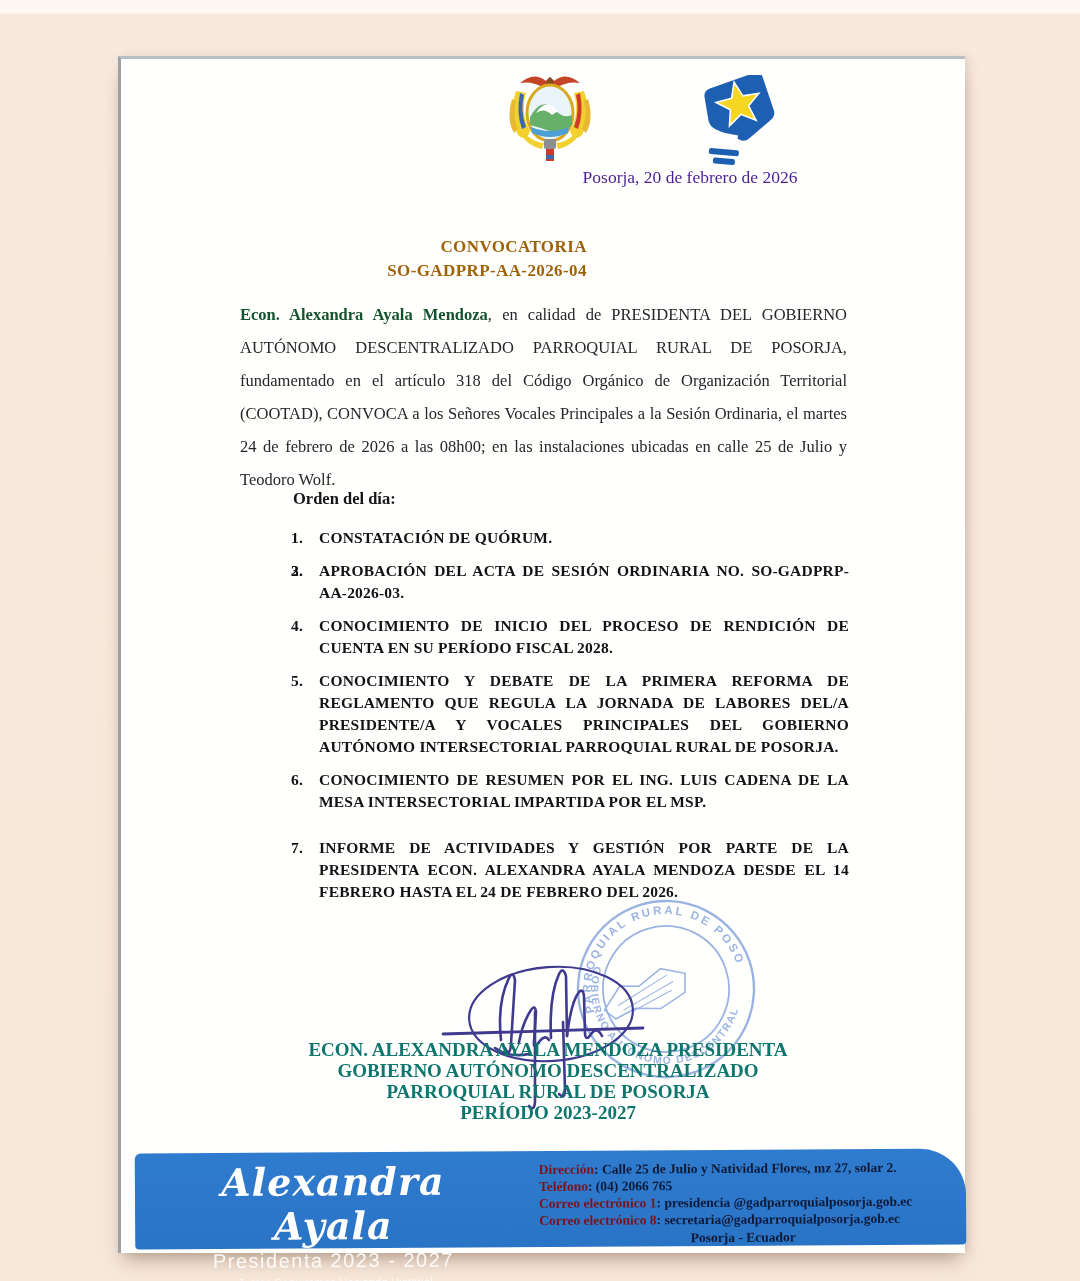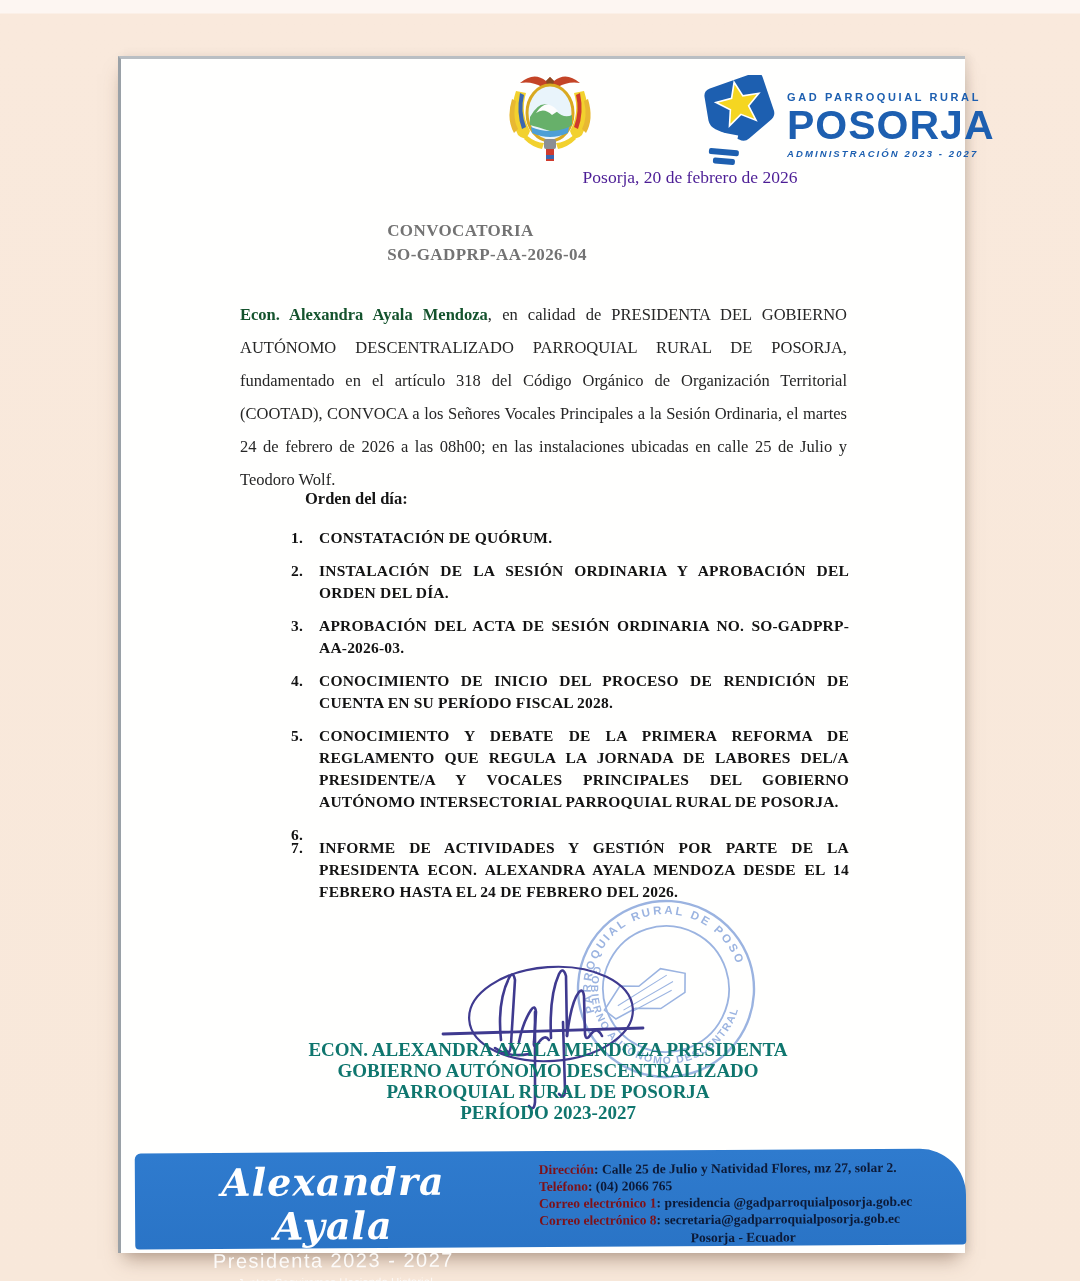--- a/index.html
+++ b/index.html
@@ -18,30 +18,30 @@
   
   .coat{position:absolute;left:385px;top:10px;width:88px;height:100px;}
   .logo{position:absolute;left:578px;top:14px;width:250px;height:95px;}
   .logo-shield{position:absolute;left:0;top:2px;width:82px;height:92px;}
   .logo-text{position:absolute;left:88px;top:18px;width:165px;color:#1d5fb0;font-family:"Liberation Sans",sans-serif;}
   .logo-small{font-size:11px;font-weight:bold;letter-spacing:2.6px;white-space:nowrap;}
   .logo-big{font-size:41px;font-weight:800;letter-spacing:1px;line-height:42px;margin-top:1px;}
   .logo-admin{font-size:9.5px;font-weight:bold;font-style:italic;letter-spacing:2.1px;margin-top:2px;white-space:nowrap;}
   
   .date{position:absolute;left:569px;top:108px;transform:translateX(-50%);font-size:17.5px;color:#4c1d95;white-space:nowrap;}
-  .titles{position:absolute;left:366px;top:160px;transform:translateX(-50%);text-align:left;color:#737373;}
+  .titles{position:absolute;left:366px;top:176px;transform:translateX(-50%);text-align:right;color:#a16207;}
   .titles .t1,.titles .t2{font-size:17px;font-weight:bold;line-height:24px;letter-spacing:.4px;white-space:nowrap;}
   
   .intro{
     position:absolute;left:119px;top:222px;width:607px;
     font-size:16.5px;line-height:33px;text-align:justify;color:#262626;
   }
   .intro b{color:#14532d;}
   
-  .orden-h{position:absolute;left:184px;top:430px;font-size:16.5px;font-weight:bold;color:#151515;}
+  .orden-h{position:absolute;left:172px;top:430px;font-size:16.5px;font-weight:bold;color:#151515;}
   ol.orden{
     position:absolute;left:170px;top:468px;width:558px;margin:0;padding:0;list-style:none;
     color:#131313;font-weight:bold;font-size:15.5px;line-height:22px;
   }
   ol.orden li{position:relative;padding-left:28px;margin:0 0 11px 0;text-align:justify;letter-spacing:.2px;}
   ol.orden li .num{position:absolute;left:0;top:0;}
   ol.orden li.gap{margin-top:24px;}
   
   .sig-block{
     position:absolute;left:427px;top:980px;transform:translateX(-50%);
@@ -101,44 +101,39 @@
         <g stroke="#ffffff" stroke-width="4.5">
           <line x1="6" y1="50" x2="34" y2="62"></line>
           <line x1="4" y1="58" x2="28" y2="69"></line>
         </g>
         <g fill="#1d5fb0">
           <rect x="4" y="66" width="30" height="6" rx="2" transform="rotate(17 4 66)"></rect>
           <rect x="6" y="76" width="22" height="6" rx="2" transform="rotate(17 6 76)"></rect>
         </g>
       </g>
     </svg>
-    <div class="logo-text">
-      <div class="logo-small">GAD PARROQUIAL RURAL</div>
-      <div class="logo-big">POSORJA</div>
-      <div class="logo-admin">ADMINISTRACIÓN 2023 - 2027</div>
-    </div>
   </div>
 
   <div class="date">Posorja, 20 de febrero de 2026</div>
 
   <div class="titles">
     <div class="t1">CONVOCATORIA</div>
     <div class="t2">SO-GADPRP-AA-2026-04</div>
   </div>
 
   <p class="intro"><b>Econ. Alexandra Ayala Mendoza</b><span>, en calidad de PRESIDENTA DEL GOBIERNO AUTÓNOMO DESCENTRALIZADO PARROQUIAL RURAL DE POSORJA, fundamentado en el artículo 318 del Código Orgánico de Organización Territorial (COOTAD), CONVOCA a los Señores Vocales Principales a la Sesión Ordinaria, el martes 24 de febrero de 2026 a las 08h00; en las instalaciones ubicadas en calle 25 de Julio y Teodoro Wolf.</span></p>
 
   <div class="orden-h">Orden del día:</div>
   <ol class="orden">
     <li><span class="num">1.</span><span>CONSTATACIÓN DE QUÓRUM.</span></li>
-    <li><span class="num">2.</span><span>INSTALACIÓN DE LA SESIÓN ORDINARIA Y APROBACIÓN DEL ORDEN DEL DÍA.</span></li>
+    <li><span class="num">2.</span></li>
     <li><span class="num">3.</span><span>APROBACIÓN DEL ACTA DE SESIÓN ORDINARIA NO. SO-GADPRP-AA-2026-03.</span></li>
     <li><span class="num">4.</span><span>CONOCIMIENTO DE INICIO DEL PROCESO DE RENDICIÓN DE CUENTA EN SU PERÍODO FISCAL 2028.</span></li>
     <li><span class="num">5.</span><span>CONOCIMIENTO Y DEBATE DE LA PRIMERA REFORMA DE REGLAMENTO QUE REGULA LA JORNADA DE LABORES DEL/A PRESIDENTE/A Y VOCALES PRINCIPALES DEL GOBIERNO AUTÓNOMO INTERSECTORIAL PARROQUIAL RURAL DE POSORJA.</span></li>
-    <li><span class="num">6.</span></li>
+    <li><span class="num">6.</span><span>CONOCIMIENTO DE RESUMEN POR EL ING. LUIS CADENA DE LA MESA INTERSECTORIAL IMPARTIDA POR EL MSP.</span></li>
     <li class="gap"><span class="num">7.</span><span>INFORME DE ACTIVIDADES Y GESTIÓN POR PARTE DE LA PRESIDENTA ECON. ALEXANDRA AYALA MENDOZA DESDE EL 14 FEBRERO HASTA EL 24 DE FEBRERO DEL 2026.</span></li>
   </ol>
 
   <svg class="stamp" viewBox="0 0 190 190">
     <g transform="rotate(-18 95 95)" fill="none" stroke="#5e86cf">
       <circle cx="95" cy="95" r="88" stroke-width="2.4"></circle>
       <circle cx="95" cy="95" r="63" stroke-width="1.8"></circle>
       <path d="M38 108 L30 96 L52 78 L70 84 L96 74 L118 86 L112 104 L84 112 L60 104 Z" stroke-width="1.6"></path>
       <path d="M44 96 L100 82 M48 102 L104 90 M56 106 L100 98" stroke-width="1"></path>
     </g>

